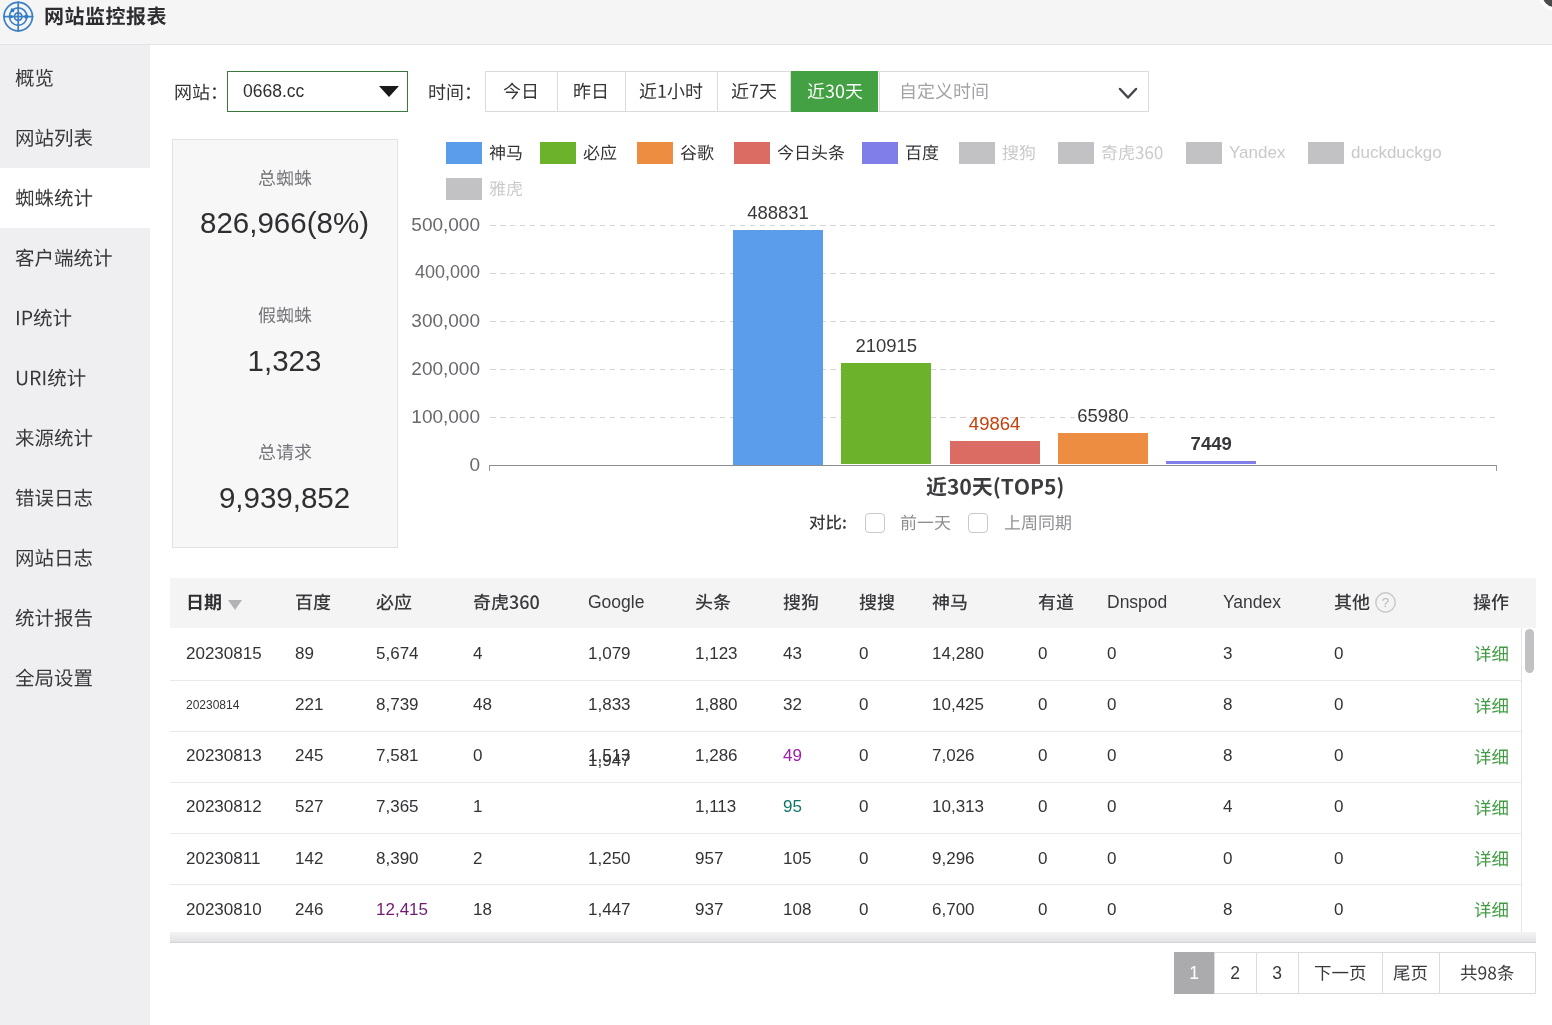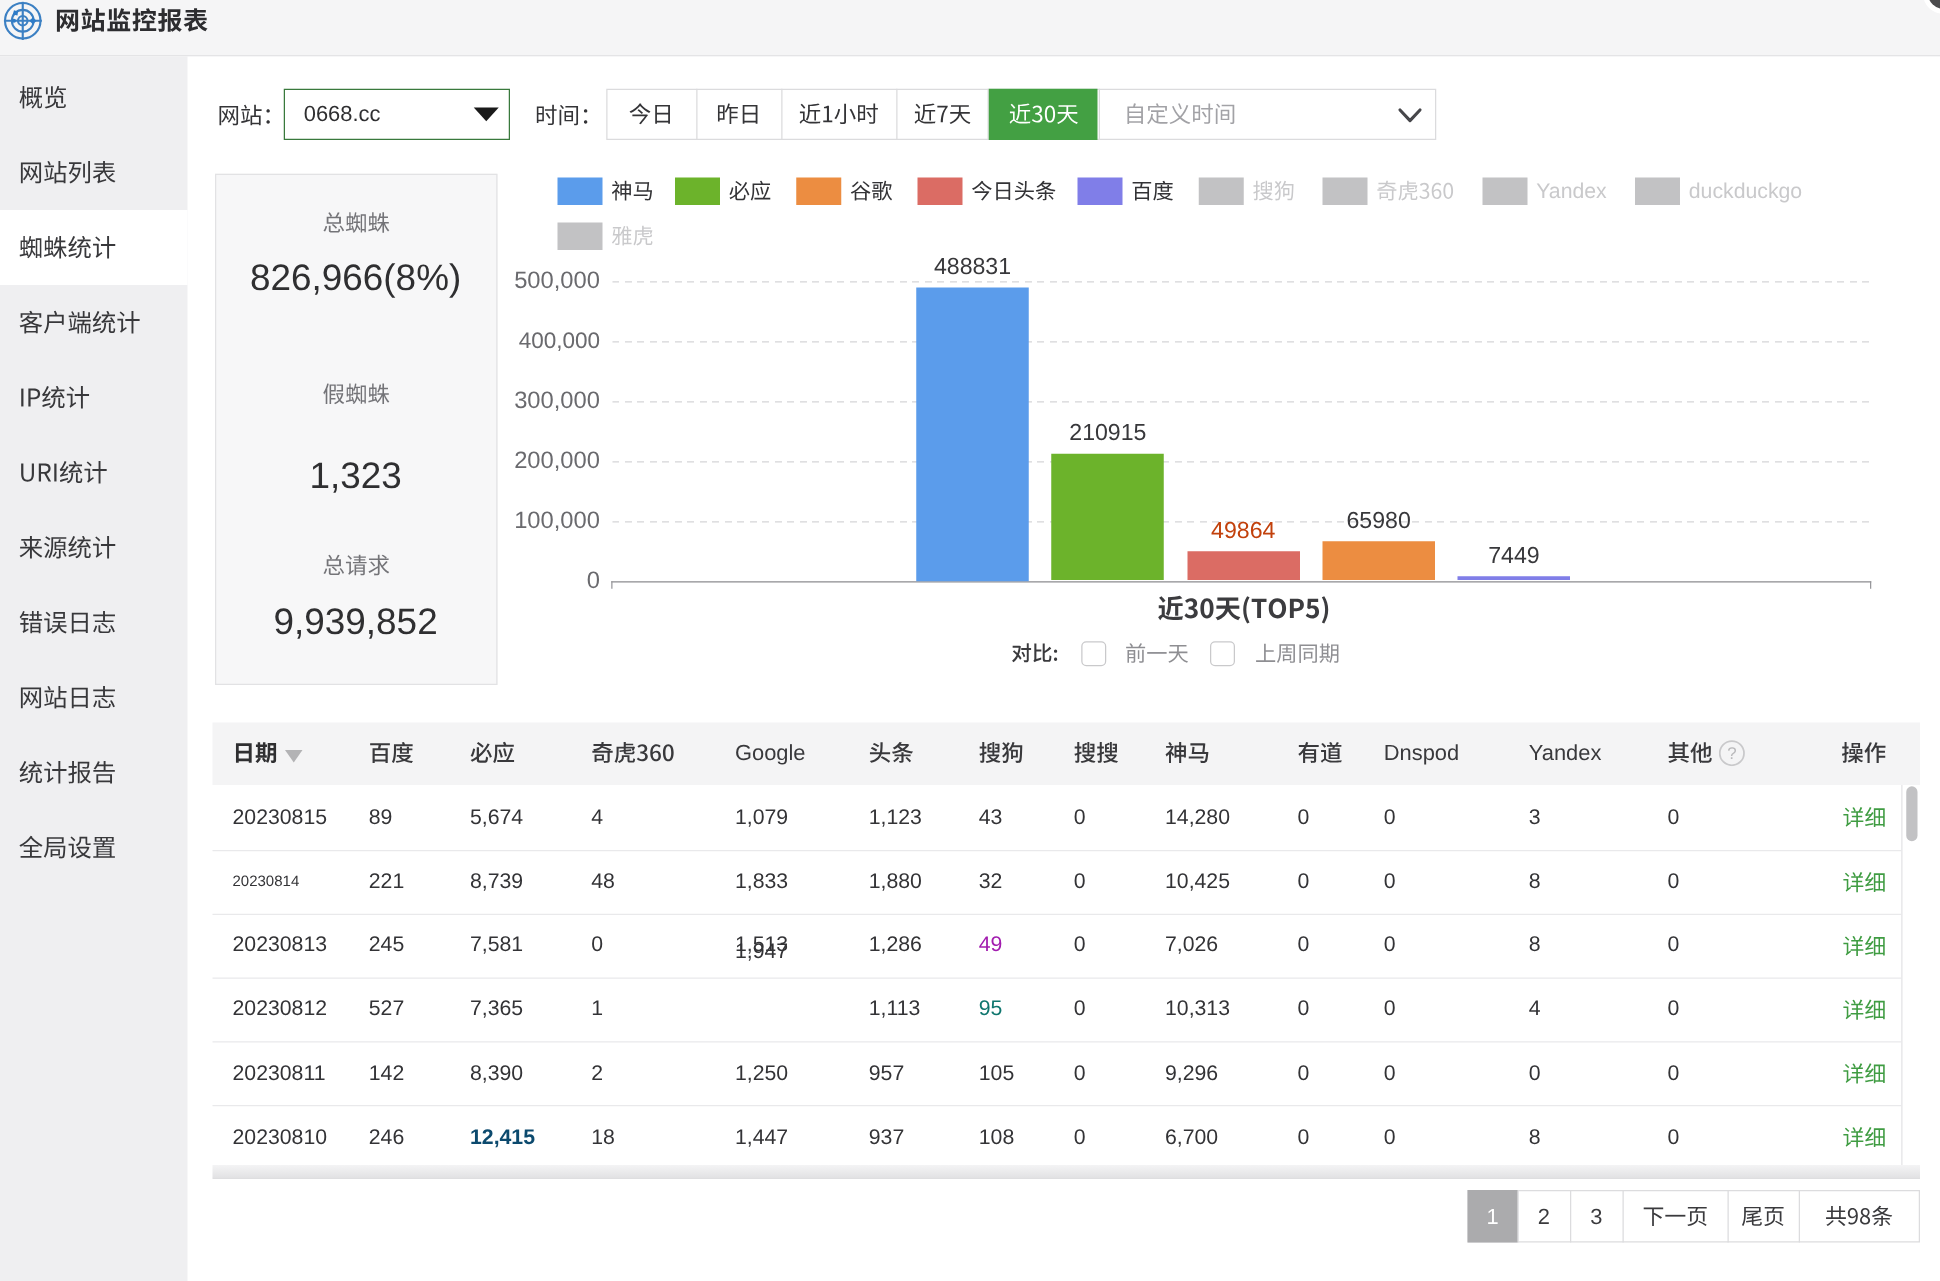--- a/index.html
+++ b/index.html
@@ -204,21 +204,21 @@
         </g>
       </svg></div>
 <div class="abs" style="left:284.5px;transform:translateX(-50%);top:204.5px;font-size:29.5px;font-weight:400;color:#2f2f31;line-height:35px;white-space:nowrap;">826,966(8%)</div>
 <div class="abs" style="left:257.5px;top:305.9px;"><svg width="54.00" height="18.00" viewBox="0 -880 3000.0 1000" style="overflow:visible" fill="#747478">
         <g>
           <path transform="translate(0,0) scale(1,-1)" d="M629 796V731H841V550H629V485H912V796ZM210 835C173 680 112 527 35 426C48 408 69 368 76 351C99 381 121 416 142 453V-79H214V610C240 677 262 748 280 819ZM314 796V-77H383V123H578V187H383V312H567V376H383V483H589V796ZM845 344C826 272 797 210 760 158C725 214 697 277 679 344ZM601 407V344H670L620 332C643 248 675 171 718 105C661 44 592 0 516 -27C530 -40 546 -65 555 -82C632 -51 700 -8 758 51C803 -5 857 -49 921 -78C932 -61 952 -35 967 -21C903 5 847 48 802 102C859 177 901 273 925 395L882 409L870 407ZM383 732H523V547H383Z"></path>
           <path transform="translate(1000,0) scale(1,-1)" d="M37 69 49 3 340 64C345 42 348 22 350 5L397 19C382 0 365 -19 345 -37C361 -46 387 -66 398 -78C480 1 523 91 546 185C584 131 622 72 642 30L688 81C663 131 610 207 560 269C564 300 567 331 568 362H679V429H569V432V630H673V694H482C492 737 501 782 508 828L444 839C429 732 406 627 365 551V656H249V836H190V656H76V260H130V301H189V97ZM289 227C302 195 314 159 325 124L248 109V301H365V524C380 516 400 504 409 496C430 533 449 579 464 630H506V432V429H383V362H505C500 249 480 131 404 29C395 89 371 175 341 242ZM699 744V-62H759V24H865V-51H927V744ZM759 89V679H865V89ZM130 594H194V363H130ZM243 594H309V363H243Z"></path>
           <path transform="translate(2000,0) scale(1,-1)" d="M534 794C516 672 484 552 431 474C448 466 480 447 492 437C518 477 540 527 558 583H663V406H443V337H623C572 212 484 88 395 25C412 12 435 -14 447 -32C530 35 609 151 663 276V-79H735V284C781 165 848 47 915 -21C928 -2 953 24 971 37C897 101 822 220 776 337H947V406H735V583H911V652H735V840H663V652H578C588 694 597 737 604 782ZM314 225C326 200 337 171 346 142L270 121V294H404V658H271V836H206V658H71V246H131V294H207V104C143 87 84 72 37 61L52 -9L365 79L375 37L433 56C423 106 397 183 368 242ZM131 595H210V357H131ZM268 595H344V357H268Z"></path>
         </g>
       </svg></div>
-<div class="abs" style="left:284.5px;transform:translateX(-50%);top:342.5px;font-size:29.5px;font-weight:400;color:#2f2f31;line-height:35px;white-space:nowrap;margin-top:20px;">1,323</div>
+<div class="abs" style="left:284.5px;transform:translateX(-50%);top:342.5px;font-size:29.5px;font-weight:400;color:#2f2f31;line-height:35px;white-space:nowrap;">1,323</div>
 <div class="abs" style="left:257.5px;top:443.4px;"><svg width="54.00" height="18.00" viewBox="0 -880 3000.0 1000" style="overflow:visible" fill="#747478">
         <g>
           <path transform="translate(0,0) scale(1,-1)" d="M759 214C816 145 875 52 897 -10L958 28C936 91 875 180 816 247ZM412 269C478 224 554 153 591 104L647 152C609 199 532 267 465 311ZM281 241V34C281 -47 312 -69 431 -69C455 -69 630 -69 656 -69C748 -69 773 -41 784 74C762 78 730 90 713 101C707 13 700 -1 650 -1C611 -1 464 -1 435 -1C371 -1 360 5 360 35V241ZM137 225C119 148 84 60 43 9L112 -24C157 36 190 130 208 212ZM265 567H737V391H265ZM186 638V319H820V638H657C692 689 729 751 761 808L684 839C658 779 614 696 575 638H370L429 668C411 715 365 784 321 836L257 806C299 755 341 685 358 638Z"></path>
           <path transform="translate(1000,0) scale(1,-1)" d="M107 772C159 725 225 659 256 617L307 670C276 711 208 773 155 818ZM42 526V454H192V88C192 44 162 14 144 2C157 -13 177 -44 184 -62C198 -41 224 -20 393 110C385 125 373 154 368 174L264 96V526ZM494 212H808V130H494ZM494 265V342H808V265ZM614 840V762H382V704H614V640H407V585H614V516H352V458H960V516H688V585H899V640H688V704H929V762H688V840ZM424 400V-79H494V75H808V5C808 -7 803 -11 790 -12C776 -13 728 -13 677 -11C687 -29 696 -57 699 -76C770 -76 816 -76 843 -64C872 -53 880 -33 880 4V400Z"></path>
           <path transform="translate(2000,0) scale(1,-1)" d="M117 501C180 444 252 363 283 309L344 354C311 408 237 485 174 540ZM43 89 90 21C193 80 330 162 460 242V22C460 2 453 -3 434 -4C414 -4 349 -5 280 -2C292 -25 303 -60 308 -82C396 -82 456 -80 490 -67C523 -54 537 -31 537 22V420C623 235 749 82 912 4C924 24 949 54 967 69C858 116 763 198 687 299C753 356 835 437 896 508L832 554C786 492 711 412 648 355C602 426 565 505 537 586V599H939V672H816L859 721C818 754 737 802 674 834L629 786C690 755 765 707 806 672H537V838H460V672H65V599H460V320C308 233 145 141 43 89Z"></path>
         </g>
       </svg></div>
 <div class="abs" style="left:284.5px;transform:translateX(-50%);top:479.5px;font-size:29.5px;font-weight:400;color:#2f2f31;line-height:35px;white-space:nowrap;">9,939,852</div>
 <div class="abs" style="left:446px;top:142px;width:36px;height:22px;background:#5b9ceb;"></div>
 <div class="abs" style="left:489.0px;top:144.4px;"><svg width="34.00" height="17.00" viewBox="0 -880 2000.0 1000" style="overflow:visible" fill="#333336">
@@ -301,21 +301,21 @@
 <div class="abs" style="right:1072px;top:453px;font-size:19px;font-weight:400;color:#6a6a6e;line-height:23px;white-space:nowrap;">0</div>
 <div class="abs" style="left:733px;top:230px;width:90px;height:234.5px;background:#5b9ceb;"></div>
 <div class="abs" style="left:778px;transform:translateX(-50%);top:202px;font-size:18.5px;font-weight:400;color:#38383b;line-height:22px;white-space:nowrap;">488831</div>
 <div class="abs" style="left:841.3px;top:363.3px;width:90px;height:101.2px;background:#6cb32b;"></div>
 <div class="abs" style="left:886.3px;transform:translateX(-50%);top:335.3px;font-size:18.5px;font-weight:400;color:#38383b;line-height:22px;white-space:nowrap;">210915</div>
 <div class="abs" style="left:949.6px;top:440.6px;width:90px;height:23.9px;background:#db6c64;"></div>
 <div class="abs" style="left:994.6px;transform:translateX(-50%);top:412.6px;font-size:18.5px;font-weight:400;color:#c2410c;line-height:22px;white-space:nowrap;">49864</div>
 <div class="abs" style="left:1057.9px;top:432.8px;width:90px;height:31.7px;background:#ec8d41;"></div>
 <div class="abs" style="left:1102.9px;transform:translateX(-50%);top:404.8px;font-size:18.5px;font-weight:400;color:#38383b;line-height:22px;white-space:nowrap;">65980</div>
 <div class="abs" style="left:1166.2px;top:460.9px;width:90px;height:3.6px;background:#807ee8;"></div>
-<div class="abs" style="left:1211.2px;transform:translateX(-50%);top:432.9px;font-size:18.5px;font-weight:400;color:#38383b;line-height:22px;white-space:nowrap;">7449</div>
+<div class="abs" style="left:1211.2px;transform:translateX(-50%);top:432.9px;font-size:18.5px;font-weight:700;color:#38383b;line-height:22px;white-space:nowrap;">7449</div>
 <div class="abs" style="left:925.5px;top:475.8px;"><svg width="138.35" height="21.00" viewBox="0 -880 6588.0 1000" style="overflow:visible" fill="#3c3c3f">
         <g>
           <path transform="translate(0,0) scale(1,-1)" d="M60 773C114 717 179 639 207 589L306 657C274 706 205 780 153 833ZM850 848C746 815 563 797 400 791V571C400 447 393 274 312 153C340 140 394 102 416 81C485 183 511 330 519 458H672V90H791V458H958V569H522V693C671 701 830 720 949 758ZM277 492H47V374H160V133C118 114 69 77 24 28L104 -86C140 -28 183 39 213 39C236 39 270 7 316 -18C390 -58 475 -69 601 -69C704 -69 870 -63 941 -59C943 -25 962 34 976 66C875 52 712 43 606 43C494 43 402 49 334 87C311 100 292 112 277 122Z"></path>
           <path transform="translate(1000,0) scale(1,-1)" d="M273 -14C415 -14 534 64 534 200C534 298 470 360 387 383V388C465 419 510 477 510 557C510 684 413 754 270 754C183 754 112 719 48 664L124 573C167 614 210 638 263 638C326 638 362 604 362 546C362 479 318 433 183 433V327C343 327 386 282 386 209C386 143 335 106 260 106C192 106 139 139 95 182L26 89C78 30 157 -14 273 -14Z"></path>
           <path transform="translate(1590,0) scale(1,-1)" d="M295 -14C446 -14 546 118 546 374C546 628 446 754 295 754C144 754 44 629 44 374C44 118 144 -14 295 -14ZM295 101C231 101 183 165 183 374C183 580 231 641 295 641C359 641 406 580 406 374C406 165 359 101 295 101Z"></path>
           <path transform="translate(2180,0) scale(1,-1)" d="M64 481V358H401C360 231 261 100 29 19C55 -5 92 -55 108 -84C334 -1 447 126 503 259C586 94 709 -22 897 -82C915 -48 951 4 980 30C784 81 656 197 585 358H936V481H553C554 507 555 532 555 556V659H897V783H101V659H429V558C429 534 428 508 426 481Z"></path>
           <path transform="translate(3180,0) scale(1,-1)" d="M235 -202 326 -163C242 -17 204 151 204 315C204 479 242 648 326 794L235 833C140 678 85 515 85 315C85 115 140 -48 235 -202Z"></path>
           <path transform="translate(3558,0) scale(1,-1)" d="M238 0H386V617H595V741H30V617H238Z"></path>
           <path transform="translate(4183,0) scale(1,-1)" d="M385 -14C581 -14 716 133 716 374C716 614 581 754 385 754C189 754 54 614 54 374C54 133 189 -14 385 -14ZM385 114C275 114 206 216 206 374C206 532 275 627 385 627C495 627 565 532 565 374C565 216 495 114 385 114Z"></path>
           <path transform="translate(4953,0) scale(1,-1)" d="M91 0H239V263H338C497 263 624 339 624 508C624 683 498 741 334 741H91ZM239 380V623H323C425 623 479 594 479 508C479 423 430 380 328 380Z"></path>
@@ -520,21 +520,21 @@
 <div class="abs" style="left:1334px;top:848.525px;font-size:17px;font-weight:400;color:#333336;line-height:20px;white-space:nowrap;">0</div>
 <div class="abs" style="left:1474.0px;top:849.6px;"><svg width="35.00" height="17.50" viewBox="0 -880 2000.0 1000" style="overflow:visible" fill="#3f9c42">
         <g>
           <path transform="translate(0,0) scale(1,-1)" d="M107 768C161 722 229 657 262 615L312 670C280 711 210 773 155 817ZM454 811C488 760 525 692 539 649L608 678C593 721 555 786 520 836ZM187 -60V-59C202 -39 229 -17 391 111C383 125 372 153 365 174L266 99V526H40V453H195V91C195 42 164 9 146 -6C159 -17 180 -44 187 -60ZM826 843C804 784 767 704 732 648H399V579H630V441H430V372H630V231H375V160H630V-79H705V160H953V231H705V372H899V441H705V579H931V648H812C842 698 875 761 902 817Z"></path>
           <path transform="translate(1000,0) scale(1,-1)" d="M37 53 50 -21C148 -1 281 24 410 50L405 118C270 93 130 67 37 53ZM58 424C74 432 99 437 243 454C191 389 144 336 123 317C88 282 62 259 40 254C49 235 60 199 64 184C86 196 122 204 408 250C405 265 404 294 404 314L178 282C263 366 348 470 422 576L357 616C338 584 316 552 294 522L141 508C206 594 272 704 324 813L251 844C201 722 121 593 95 560C70 525 52 502 33 498C41 478 54 440 58 424ZM647 70H503V353H647ZM716 70V353H858V70ZM433 788V-65H503V0H858V-57H930V788ZM647 424H503V713H647ZM716 424V713H858V424Z"></path>
         </g>
       </svg></div>
 <div class="abs" style="left:170px;top:883.75px;width:1351px;height:1px;background:#e9e9eb;"></div>
 <div class="abs" style="left:186px;top:899.575px;font-size:17px;font-weight:400;color:#333336;line-height:20px;white-space:nowrap;">20230810</div>
 <div class="abs" style="left:295px;top:899.575px;font-size:17px;font-weight:400;color:#333336;line-height:20px;white-space:nowrap;">246</div>
-<div class="abs" style="left:376px;top:899.575px;font-size:17px;font-weight:700;color:#0c4a6e;line-height:20px;white-space:nowrap;">12,415</div>
+<div class="abs" style="left:376px;top:899.575px;font-size:17px;font-weight:400;color:#701a75;line-height:20px;white-space:nowrap;">12,415</div>
 <div class="abs" style="left:473px;top:899.575px;font-size:17px;font-weight:400;color:#333336;line-height:20px;white-space:nowrap;">18</div>
 <div class="abs" style="left:588px;top:899.575px;font-size:17px;font-weight:400;color:#333336;line-height:20px;white-space:nowrap;">1,447</div>
 <div class="abs" style="left:695px;top:899.575px;font-size:17px;font-weight:400;color:#333336;line-height:20px;white-space:nowrap;">937</div>
 <div class="abs" style="left:783px;top:899.575px;font-size:17px;font-weight:400;color:#333336;line-height:20px;white-space:nowrap;">108</div>
 <div class="abs" style="left:859px;top:899.575px;font-size:17px;font-weight:400;color:#333336;line-height:20px;white-space:nowrap;">0</div>
 <div class="abs" style="left:932px;top:899.575px;font-size:17px;font-weight:400;color:#333336;line-height:20px;white-space:nowrap;">6,700</div>
 <div class="abs" style="left:1038px;top:899.575px;font-size:17px;font-weight:400;color:#333336;line-height:20px;white-space:nowrap;">0</div>
 <div class="abs" style="left:1107px;top:899.575px;font-size:17px;font-weight:400;color:#333336;line-height:20px;white-space:nowrap;">0</div>
 <div class="abs" style="left:1223px;top:899.575px;font-size:17px;font-weight:400;color:#333336;line-height:20px;white-space:nowrap;">8</div>
 <div class="abs" style="left:1334px;top:899.575px;font-size:17px;font-weight:400;color:#333336;line-height:20px;white-space:nowrap;">0</div>

